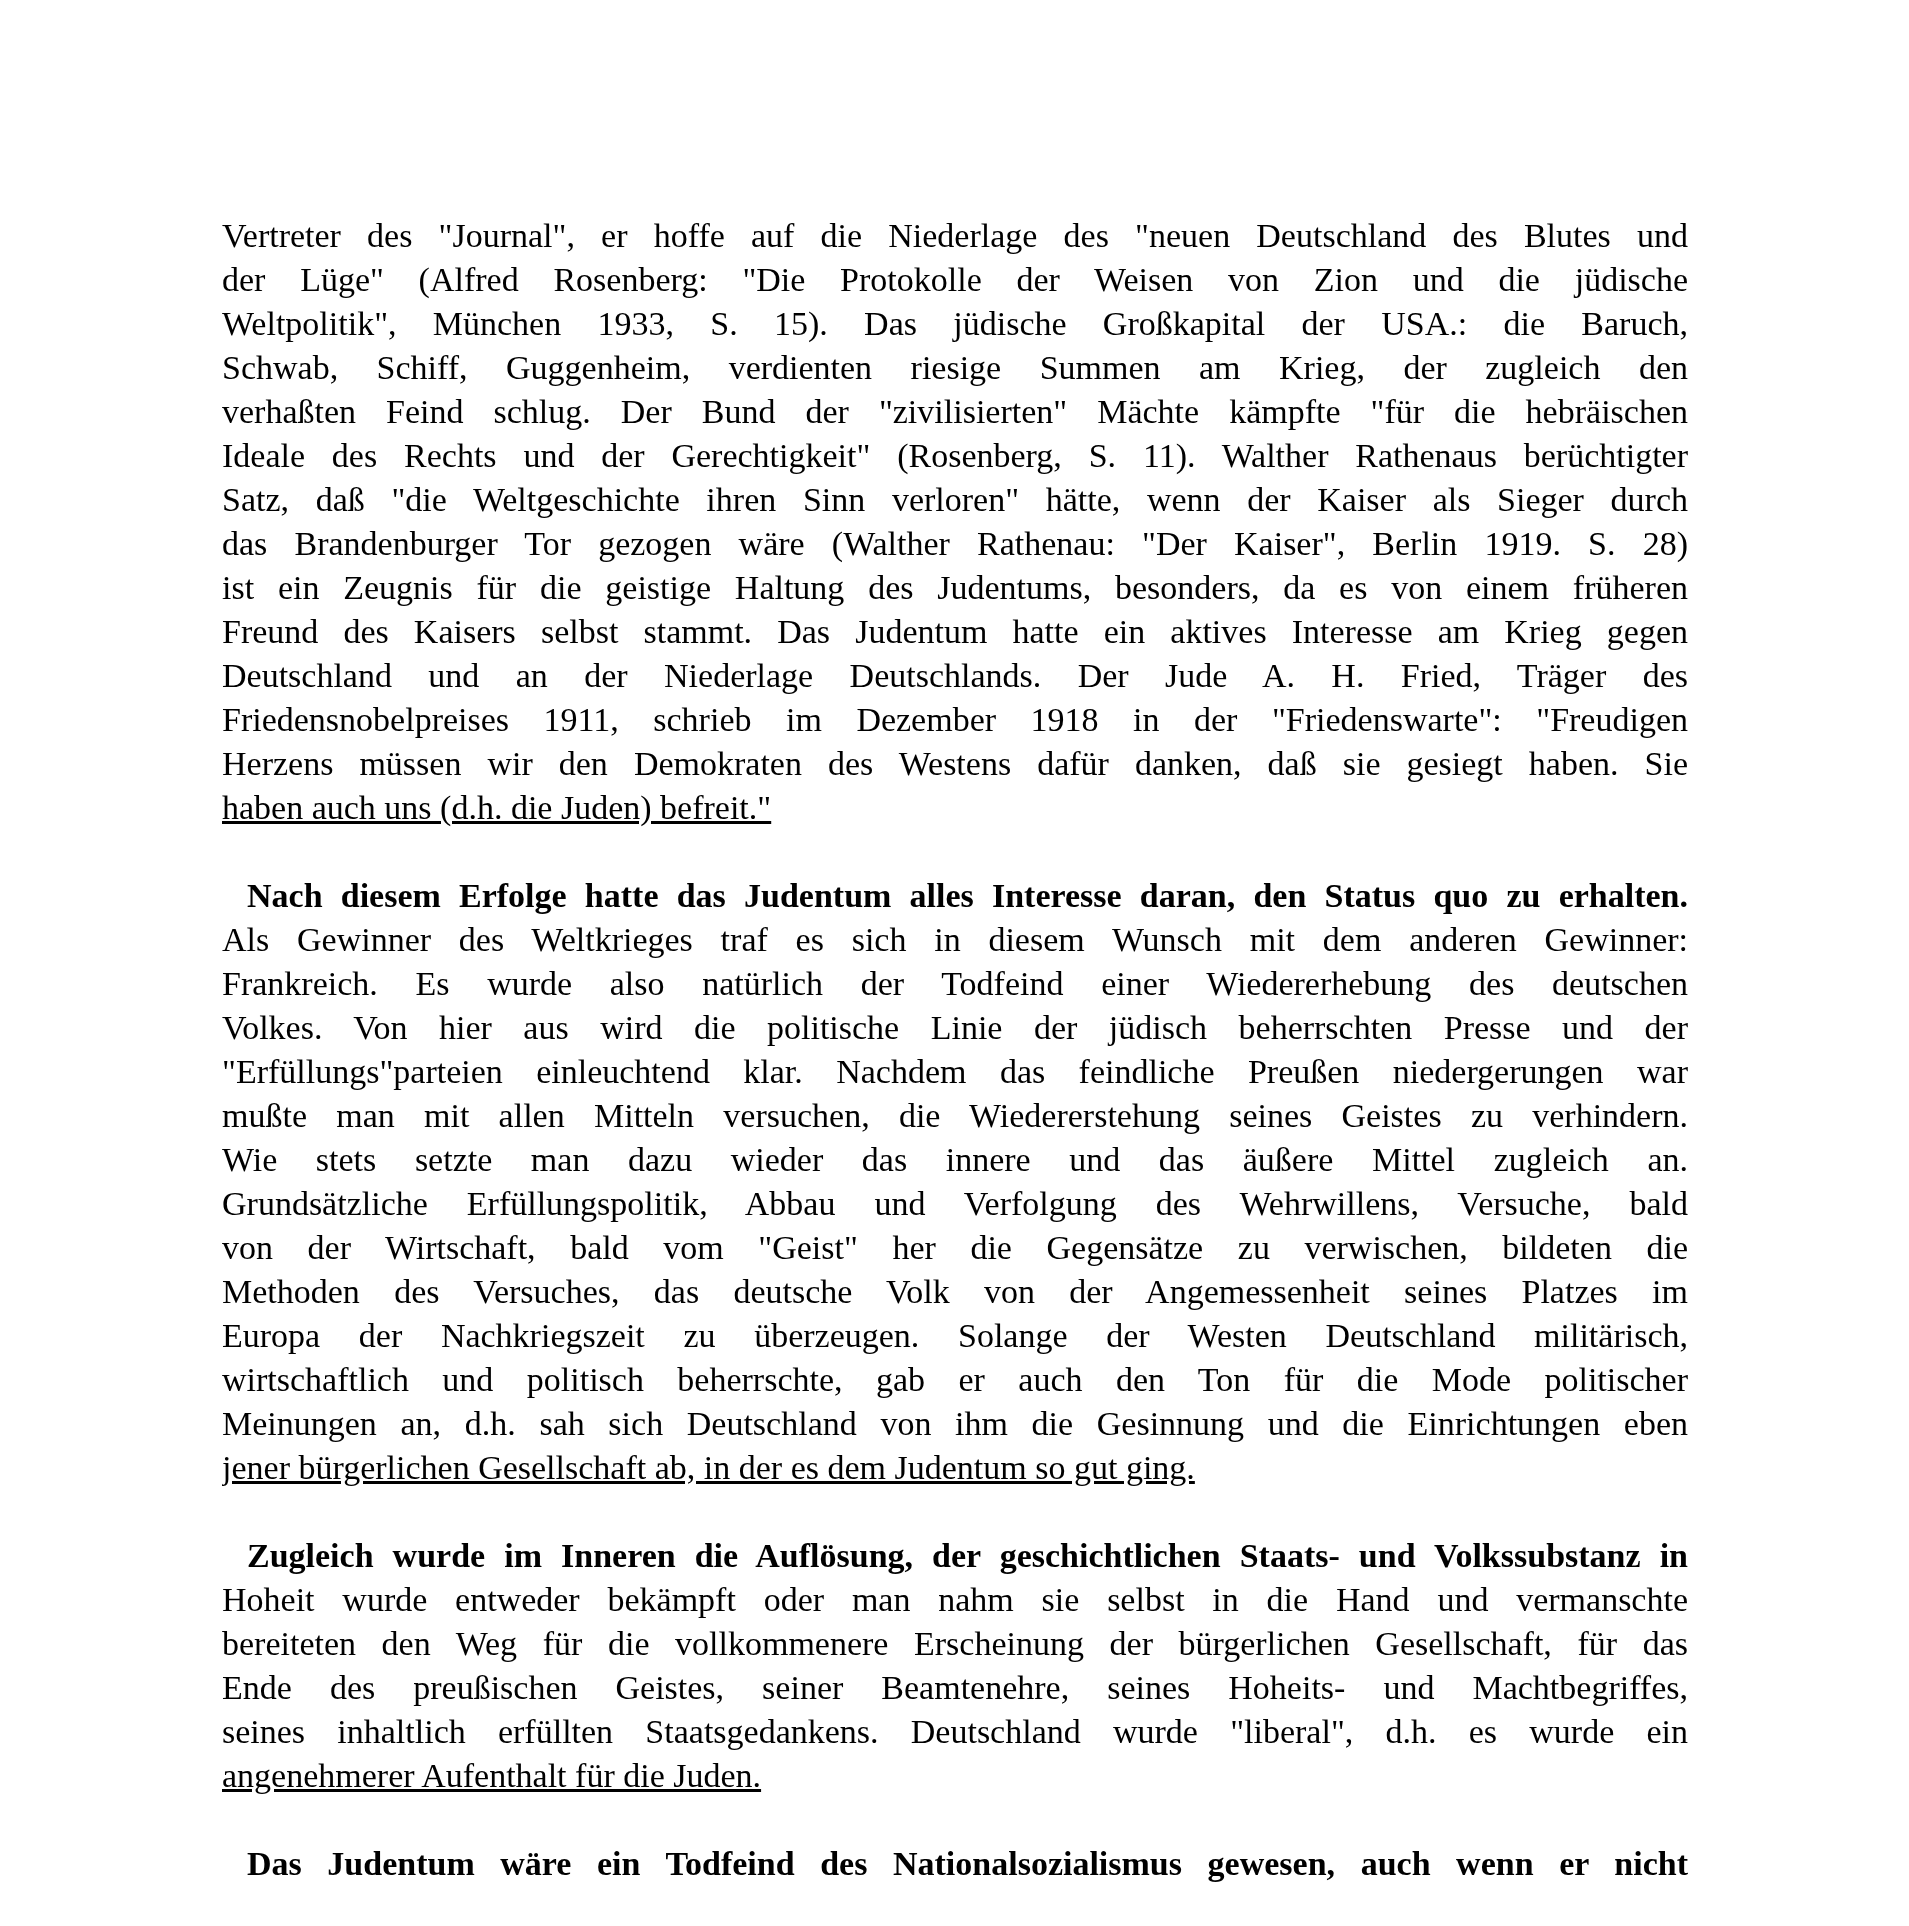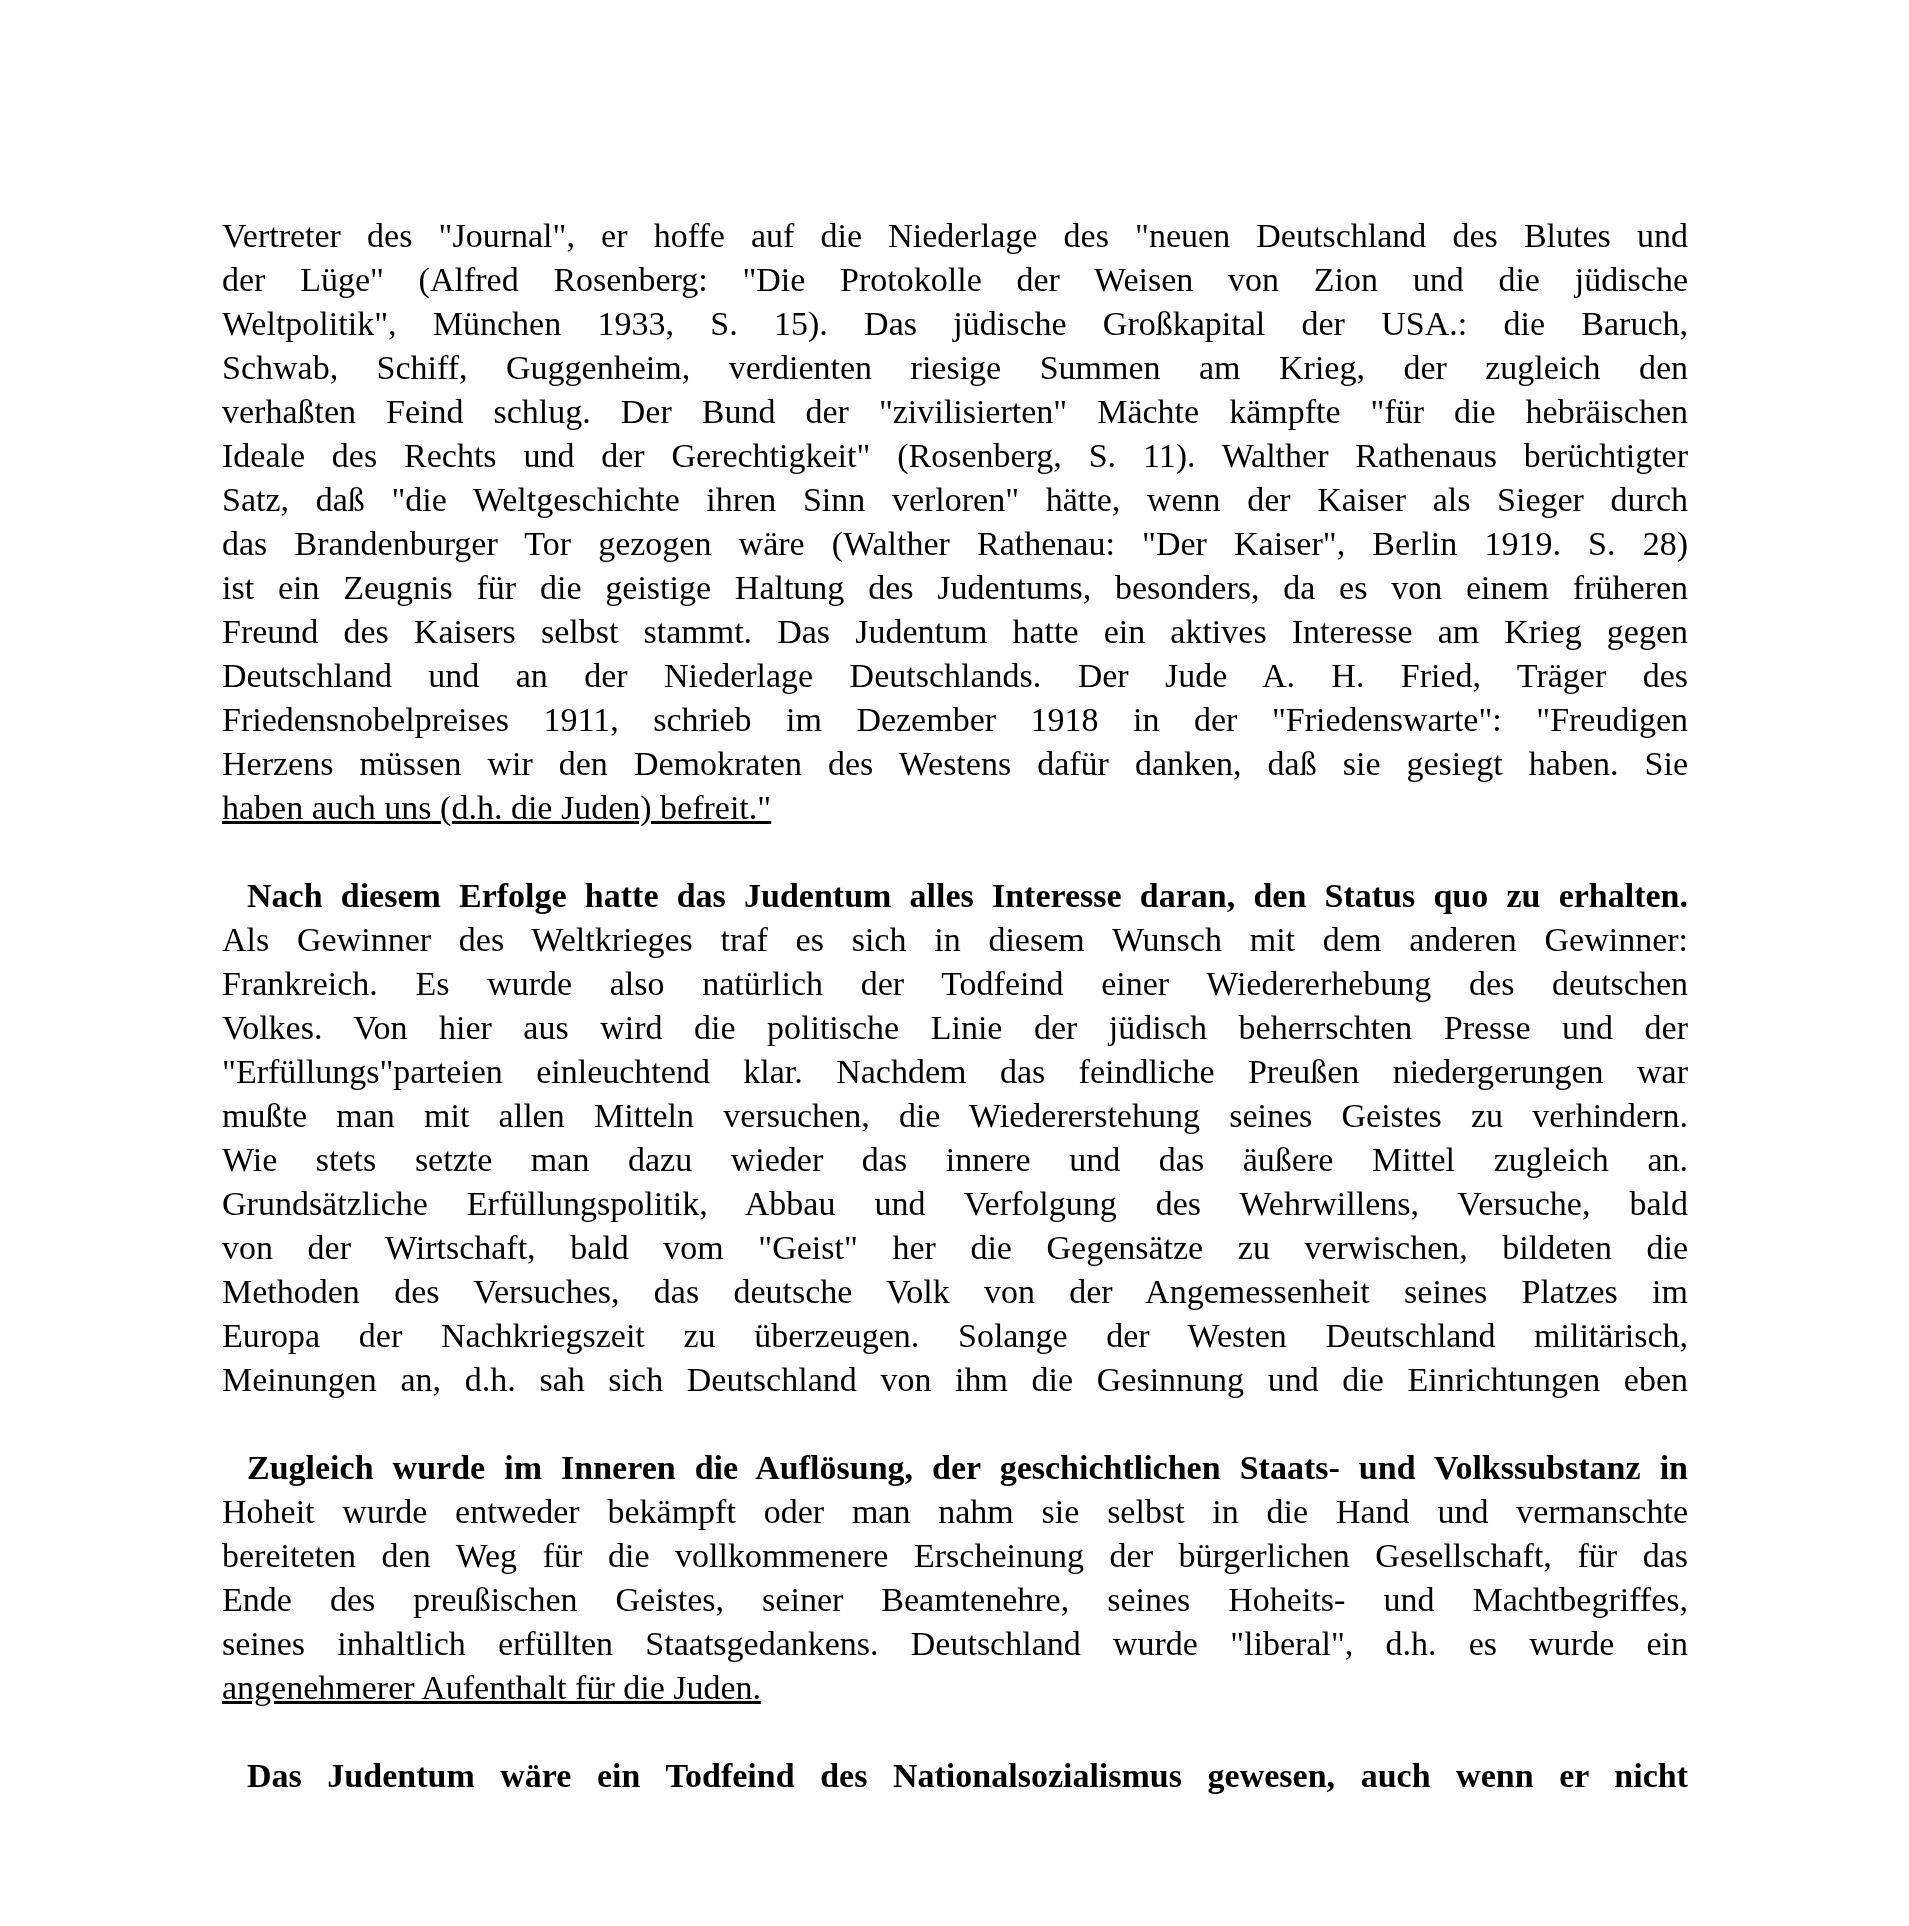--- a/index.html
+++ b/index.html
@@ -76,21 +76,23 @@
           <div class="line">Als Gewinner des Weltkrieges traf es sich in diesem Wunsch mit dem anderen Gewinner:</div>
           <div class="line">Frankreich. Es wurde also natürlich der Todfeind einer Wiedererhebung des deutschen</div>
           <div class="line">Volkes. Von hier aus wird die politische Linie der jüdisch beherrschten Presse und der</div>
           <div class="line">"Erfüllungs"parteien einleuchtend klar. Nachdem das feindliche Preußen niedergerungen war</div>
           <div class="line">mußte man mit allen Mitteln versuchen, die Wiedererstehung seines Geistes zu verhindern.</div>
           <div class="line">Wie stets setzte man dazu wieder das innere und das äußere Mittel zugleich an.</div>
           <div class="line">Grundsätzliche Erfüllungspolitik, Abbau und Verfolgung des Wehrwillens, Versuche, bald</div>
           <div class="line">von der Wirtschaft, bald vom "Geist" her die Gegensätze zu verwischen, bildeten die</div>
           <div class="line">Methoden des Versuches, das deutsche Volk von der Angemessenheit seines Platzes im</div>
           <div class="line">Europa der Nachkriegszeit zu überzeugen. Solange der Westen Deutschland militärisch,</div>
+          <div class="line">wirtschaftlich und politisch beherrschte, gab er auch den Ton für die Mode politischer</div>
           <div class="line">Meinungen an, d.h. sah sich Deutschland von ihm die Gesinnung und die Einrichtungen eben</div>
+          <div class="line last">jener bürgerlichen Gesellschaft ab, in der es dem Judentum so gut ging.</div>
         </div>
         <div class="para">
           <div class="line indent">Zugleich wurde im Inneren die Auflösung, der geschichtlichen Staats- und Volkssubstanz in</div>
           <div class="line">Hoheit wurde entweder bekämpft oder man nahm sie selbst in die Hand und vermanschte</div>
           <div class="line">bereiteten den Weg für die vollkommenere Erscheinung der bürgerlichen Gesellschaft, für das</div>
           <div class="line">Ende des preußischen Geistes, seiner Beamtenehre, seines Hoheits- und Machtbegriffes,</div>
           <div class="line">seines inhaltlich erfüllten Staatsgedankens. Deutschland wurde "liberal", d.h. es wurde ein</div>
           <div class="line last">angenehmerer Aufenthalt für die Juden.</div>
         </div>
         <div class="para">

